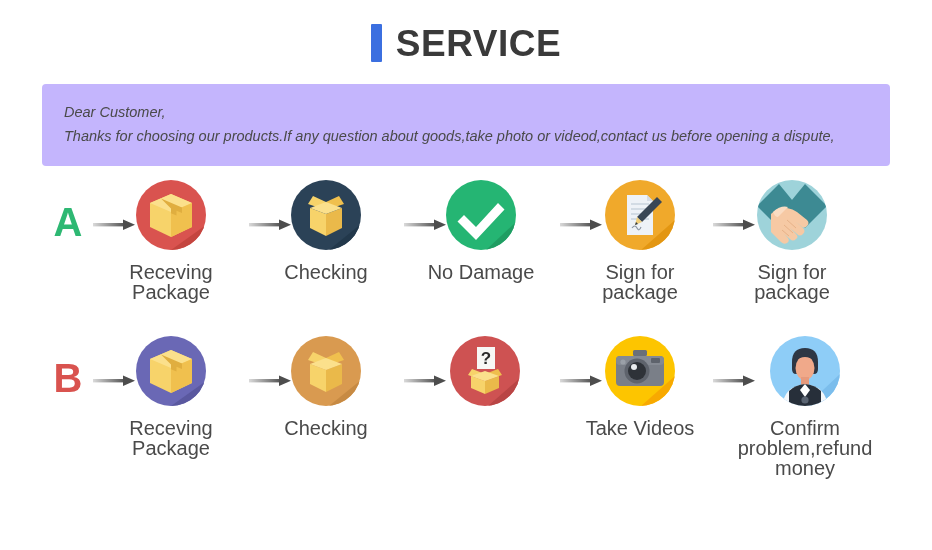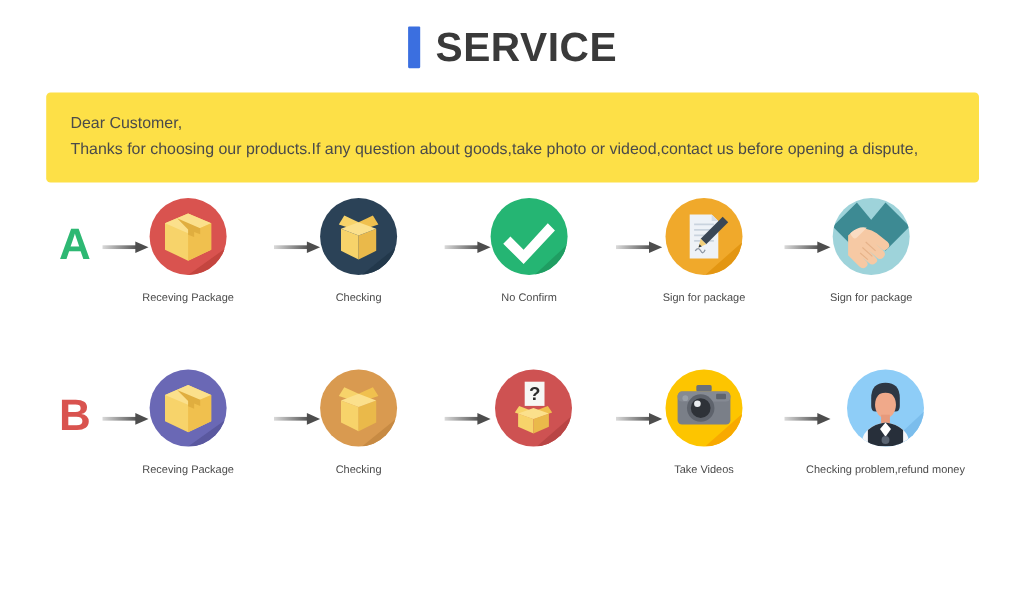--- a/index.html
+++ b/index.html
@@ -12,20 +12,21 @@
     height: 550px;
     font-family: "Liberation Sans", sans-serif;
     color: #3c3c3c;
     overflow: hidden;
     position: relative;
   }
 
   
   .title-wrap {
     display: flex;
+    align-items: center;
     justify-content: center;
     padding-top: 24px;
     gap: 14px;
   }
   .title-bar {
     width: 11px;
     height: 38px;
     background: #3b6fe0;
     border-radius: 1px;
   }
@@ -33,24 +34,25 @@
     font-size: 37px;
     font-weight: bold;
     letter-spacing: 0.5px;
     color: #3a3a3a;
     line-height: 1;
   }
 
   
   .notice {
     margin: 22px 42px 0 42px;
-    background: #fde047;
+    background: #c4b5fd;
     border-radius: 4px;
     padding: 16px 22px 18px 22px;
     box-sizing: border-box;
+    font-style: italic;
   }
   .notice p {
     margin: 0;
     font-size: 14.5px;
     line-height: 24px;
     color: #4a4a4a;
   }
 
   
   .row {
@@ -92,21 +94,21 @@
     height: 70px;
     border-radius: 50%;
     margin: 0 auto;
     position: relative;
     overflow: hidden;
   }
   .icon-circle svg { display: block; }
 
   .step-label {
     margin-top: 12px;
-    font-size: 10px;
+    font-size: 20px;
     line-height: 20px;
     color: #4a4a4a;
     padding: 0 2px;
   }
 </style>
 </head>
 <body>
 
 <div class="title-wrap">
   <div class="title-bar"></div>
@@ -175,21 +177,21 @@
     </svg>
   </div>
 
   <div class="step" style="left:406px;">
     <div class="icon-circle" style="background:#25b573;">
       <svg width="70" height="70" viewBox="0 0 70 70">
         <polygon points="40,70 70,42 70,70" fill="#1f9d62"></polygon>
         <path d="M18 35 L30 47 L52 23 L58.5 29.5 L30 60 L11.5 41.5 Z" fill="#ffffff"></path>
       </svg>
     </div>
-    <div class="step-label">No Confirm</div>
+    <div class="step-label">No Damage</div>
   </div>
 
   <div class="arrow" style="left:560px;">
     <svg width="44" height="14" viewBox="0 0 44 14">
       <rect x="0" y="5" width="33" height="3.4" fill="url(#ag1)"></rect>
       <polygon points="30,1.5 42,6.8 30,12.1" fill="#4d4d4d"></polygon>
     </svg>
   </div>
 
   <div class="step" style="left:565px;">
@@ -342,15 +344,15 @@
         <path d="M22 26 q0 -14 13 -14 q13 0 13 14 l0 7 q0 5 -4 5 l-18 0 q-4 0 -4 -5 z" fill="#2e3744"></path>
         <ellipse cx="35" cy="32" rx="9.5" ry="12" fill="#f0a98a"></ellipse>
         <path d="M25 25 q2 -10 10 -10 q8 0 10 10 q-5 -4 -10 -4 q-5 0 -10 4 z" fill="#2e3744"></path>
         <rect x="31" y="41" width="8" height="8" fill="#e79a7c"></rect>
         <path d="M13 70 q0 -19 22 -22 q22 3 22 22 z" fill="#f5f7fa"></path>
         <path d="M35 48 q-10 1 -16 7 l0 15 l32 0 l0 -15 q-6 -6 -16 -7 z" fill="#272f3a"></path>
         <path d="M35 48 l-5 6 l5 7 l5 -7 z" fill="#ffffff"></path>
         <circle cx="35" cy="64" r="3.6" fill="#5a6472"></circle>
       </svg>
     </div>
-    <div class="step-label">Checking problem,refund money</div>
+    <div class="step-label">Confirm problem,refund money</div>
   </div>
 </div>
 
 </body></html>

